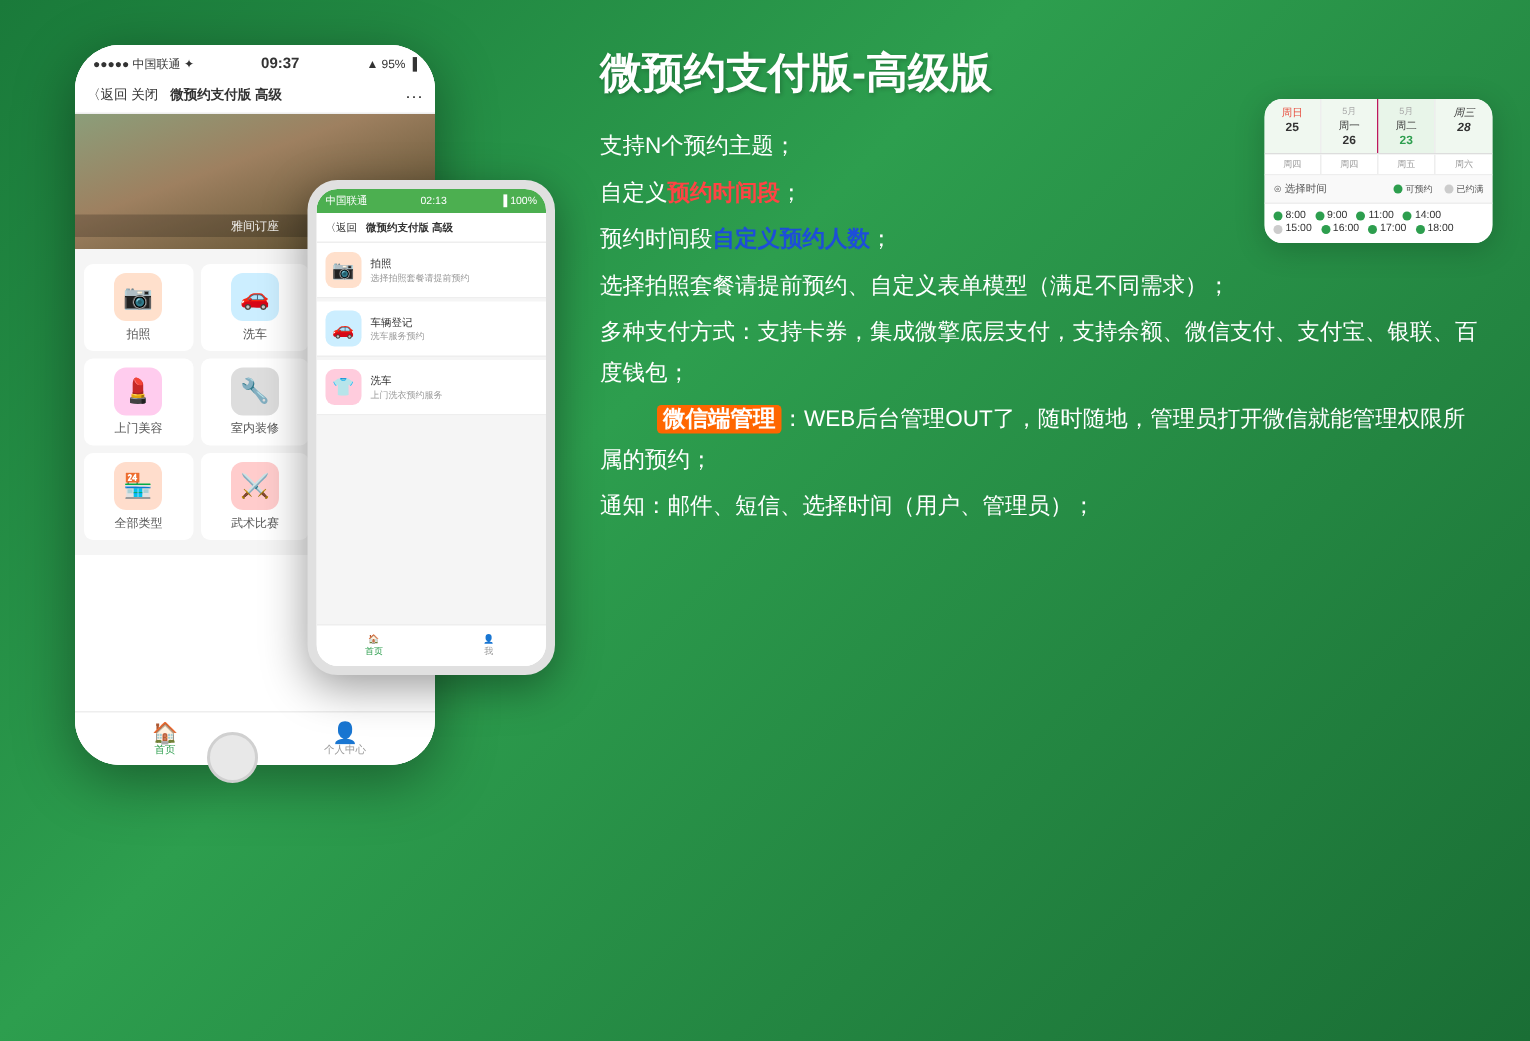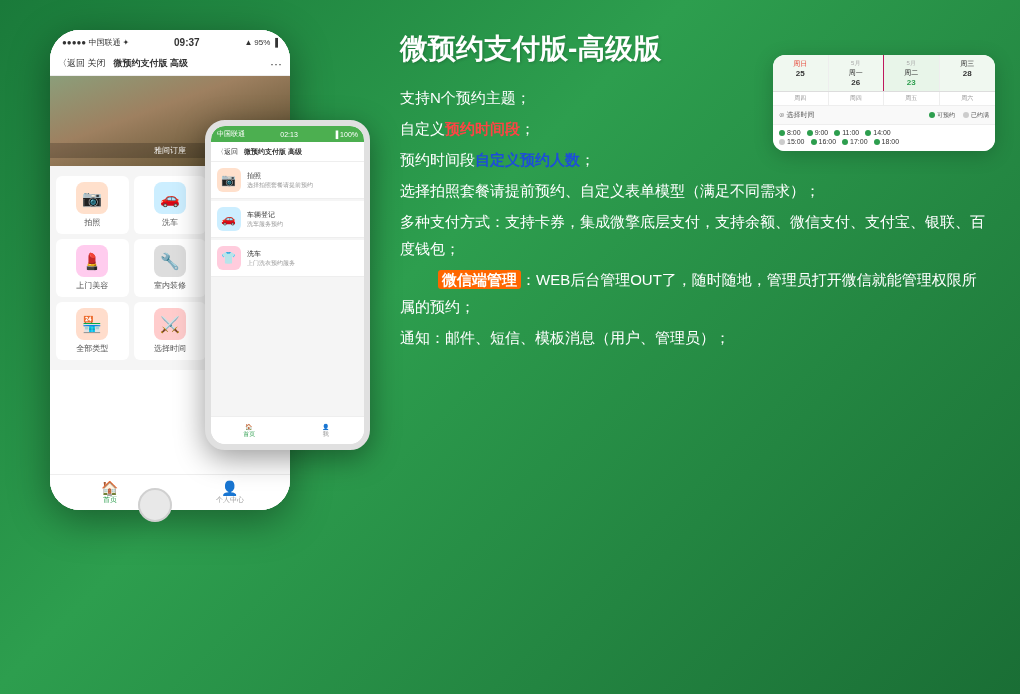--- a/index.html
+++ b/index.html
@@ -326,23 +326,23 @@
       color: #fff;
       padding: 1px 4px;
       border-radius: 3px;
       font-weight: bold;
       margin-left: 38px;
     }
 
     
     .calendar-widget {
       position: absolute;
-      top: 55px;
+      top: 66px;
       right: 25px;
-      width: 222px;
+      width: 152px;
       background: rgba(255,255,255,0.95);
       border-radius: 12px;
       overflow: hidden;
       box-shadow: 0 4px 20px rgba(0,0,0,0.2);
       font-size: 9px;
       margin-left: 36px;
     }
 
     .cal-time-row {
       display: flex;
@@ -422,21 +422,21 @@
           <div class="grid-item">
             <div class="grid-icon" style="background:#ccdeff;">🏋️</div>
             <span class="grid-label">预约教练</span>
           </div>
           <div class="grid-item">
             <div class="grid-icon" style="background:#ffddcc;">🏪</div>
             <span class="grid-label">全部类型</span>
           </div>
           <div class="grid-item">
             <div class="grid-icon" style="background:#ffcccc;">⚔️</div>
-            <span class="grid-label">选择时间</span>
+            <span class="grid-label">武术比赛</span>
           </div>
         </div>
 
         <div class="phone-tab-bar">
           <div class="tab-item active">
             <span class="tab-icon">🏠</span>
             <span>首页</span>
           </div>
           <div class="tab-item">
             <span class="tab-icon">👤</span>
@@ -518,42 +518,42 @@
       <div class="feature-line">
         选择拍照套餐请提前预约、自定义表单模型（满足不同需求）；
       </div>
       <div class="feature-line">
         多种支付方式：支持卡券，集成微擎底层支付，支持余额、微信支付、支付宝、银联、百度钱包；
       </div>
       <div class="feature-line">
         <span class="wechat-highlight">微信端管理</span>：WEB后台管理OUT了，随时随地，管理员打开微信就能管理权限所属的预约；
       </div>
       <div class="feature-line">
-        通知：邮件、短信、模板消息（用户、管理员）；
+        通知：邮件、短信、选择时间（用户、管理员）；
       </div>
     </div>
 
     <div class="calendar-widget">
 
       <div style="display:grid;grid-template-columns:repeat(4,1fr);background:#f0f8f0;text-align:center;border-bottom:1px solid #ddd;">
         <div style="padding:4px 2px;font-size:7px;color:#333;border-right:1px solid #eee;">
           <div style="color:#e74c3c;font-size:7px;">周日</div>
           <div style="font-size:8px;font-weight:bold;">25</div>
         </div>
         <div style="padding:4px 2px;font-size:7px;color:#333;border-right:1px solid #be185d;">
           <div style="font-size:6px;color:#aaa;">5月</div>
           <div style="color:#333;font-size:7px;">周一</div>
           <div style="font-size:8px;font-weight:bold;">26</div>
         </div>
         <div style="padding:4px 2px;font-size:7px;color:#333;border-right:1px solid #eee;background:#e8f5e9;">
           <div style="font-size:6px;color:#aaa;">5月</div>
           <div style="color:#333;font-size:7px;">周二</div>
           <div style="font-size:8px;font-weight:bold;color:#2d9e4e;">23</div>
         </div>
-        <div style="padding:4px 2px;font-size:7px;color:#333;">
+        <div style="padding:4px 2px;font-size:7px;color:#333;font-style:italic;">
           <div style="color:#333;font-size:7px;">周三</div>
           <div style="font-size:8px;font-weight:bold;">28</div>
         </div>
       </div>
 
       <div style="display:grid;grid-template-columns:repeat(4,1fr);border-bottom:1px solid #eee;background:#fff;">
         <div style="padding:2px;text-align:center;font-size:6px;color:#999;border-right:1px solid #eee;">周四</div>
         <div style="padding:2px;text-align:center;font-size:6px;color:#999;border-right:1px solid #eee;">周四</div>
         <div style="padding:2px;text-align:center;font-size:6px;color:#999;border-right:1px solid #eee;">周五</div>
         <div style="padding:2px;text-align:center;font-size:6px;color:#999;">周六</div>

